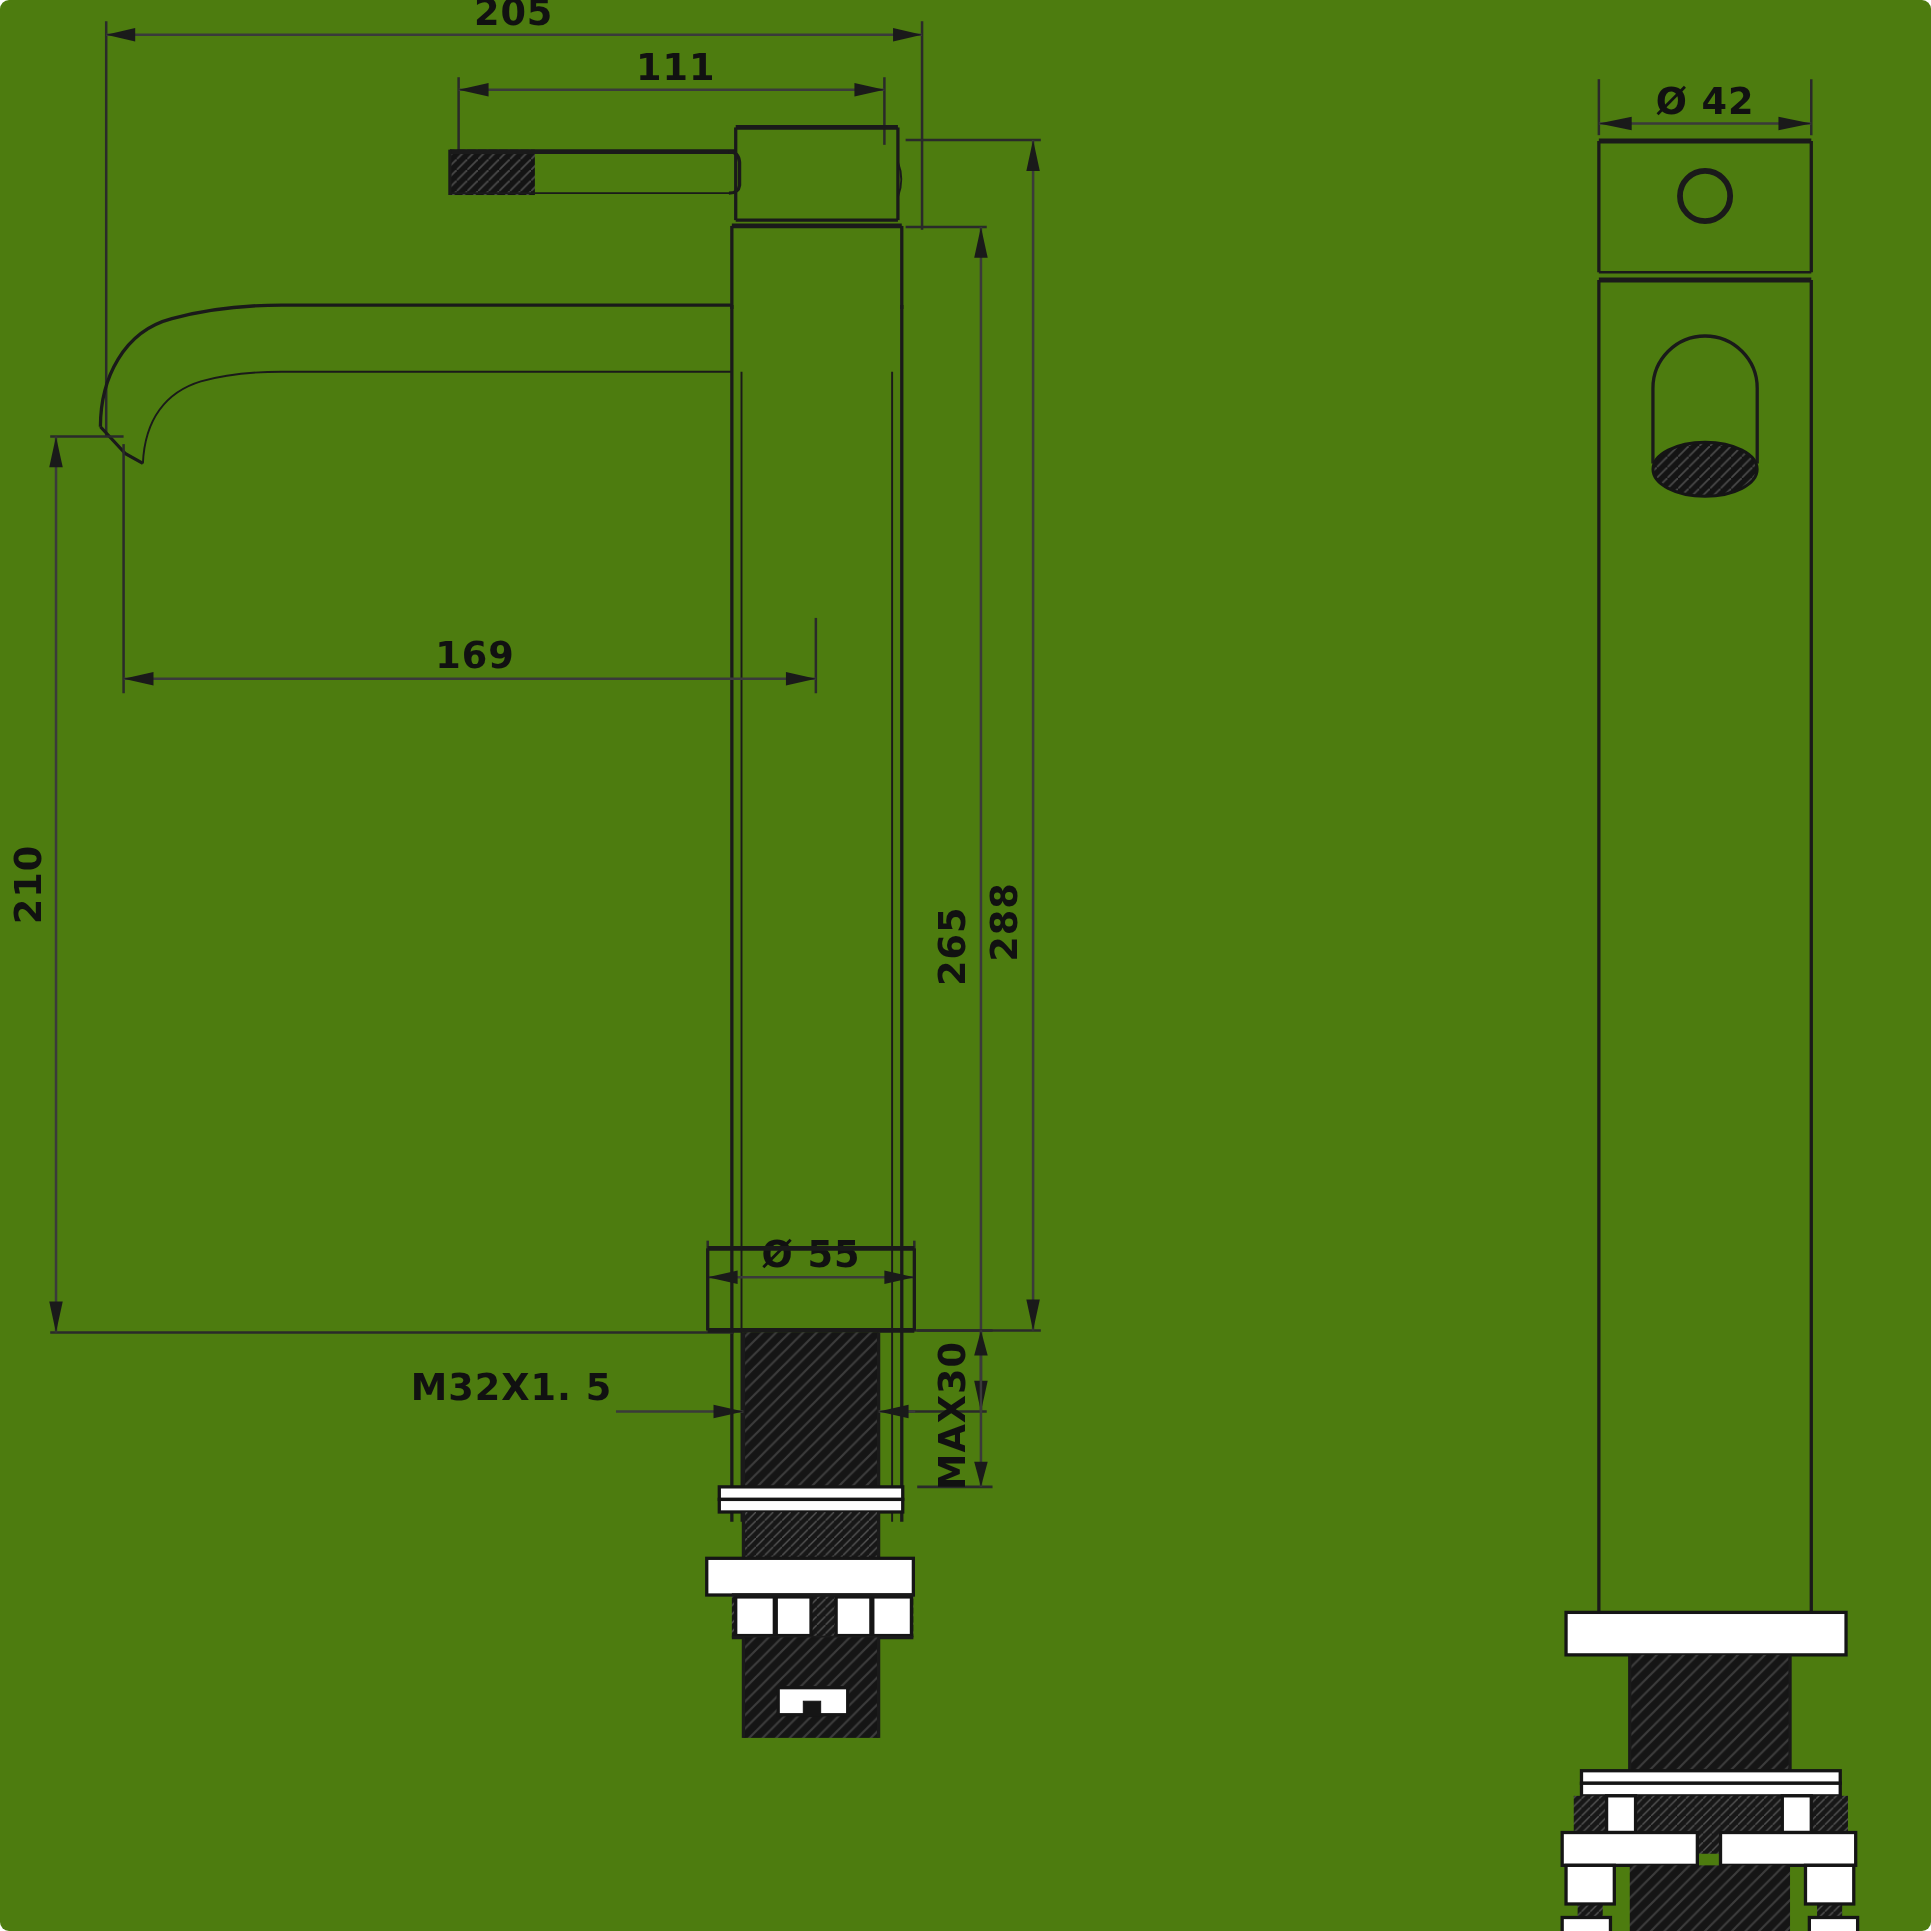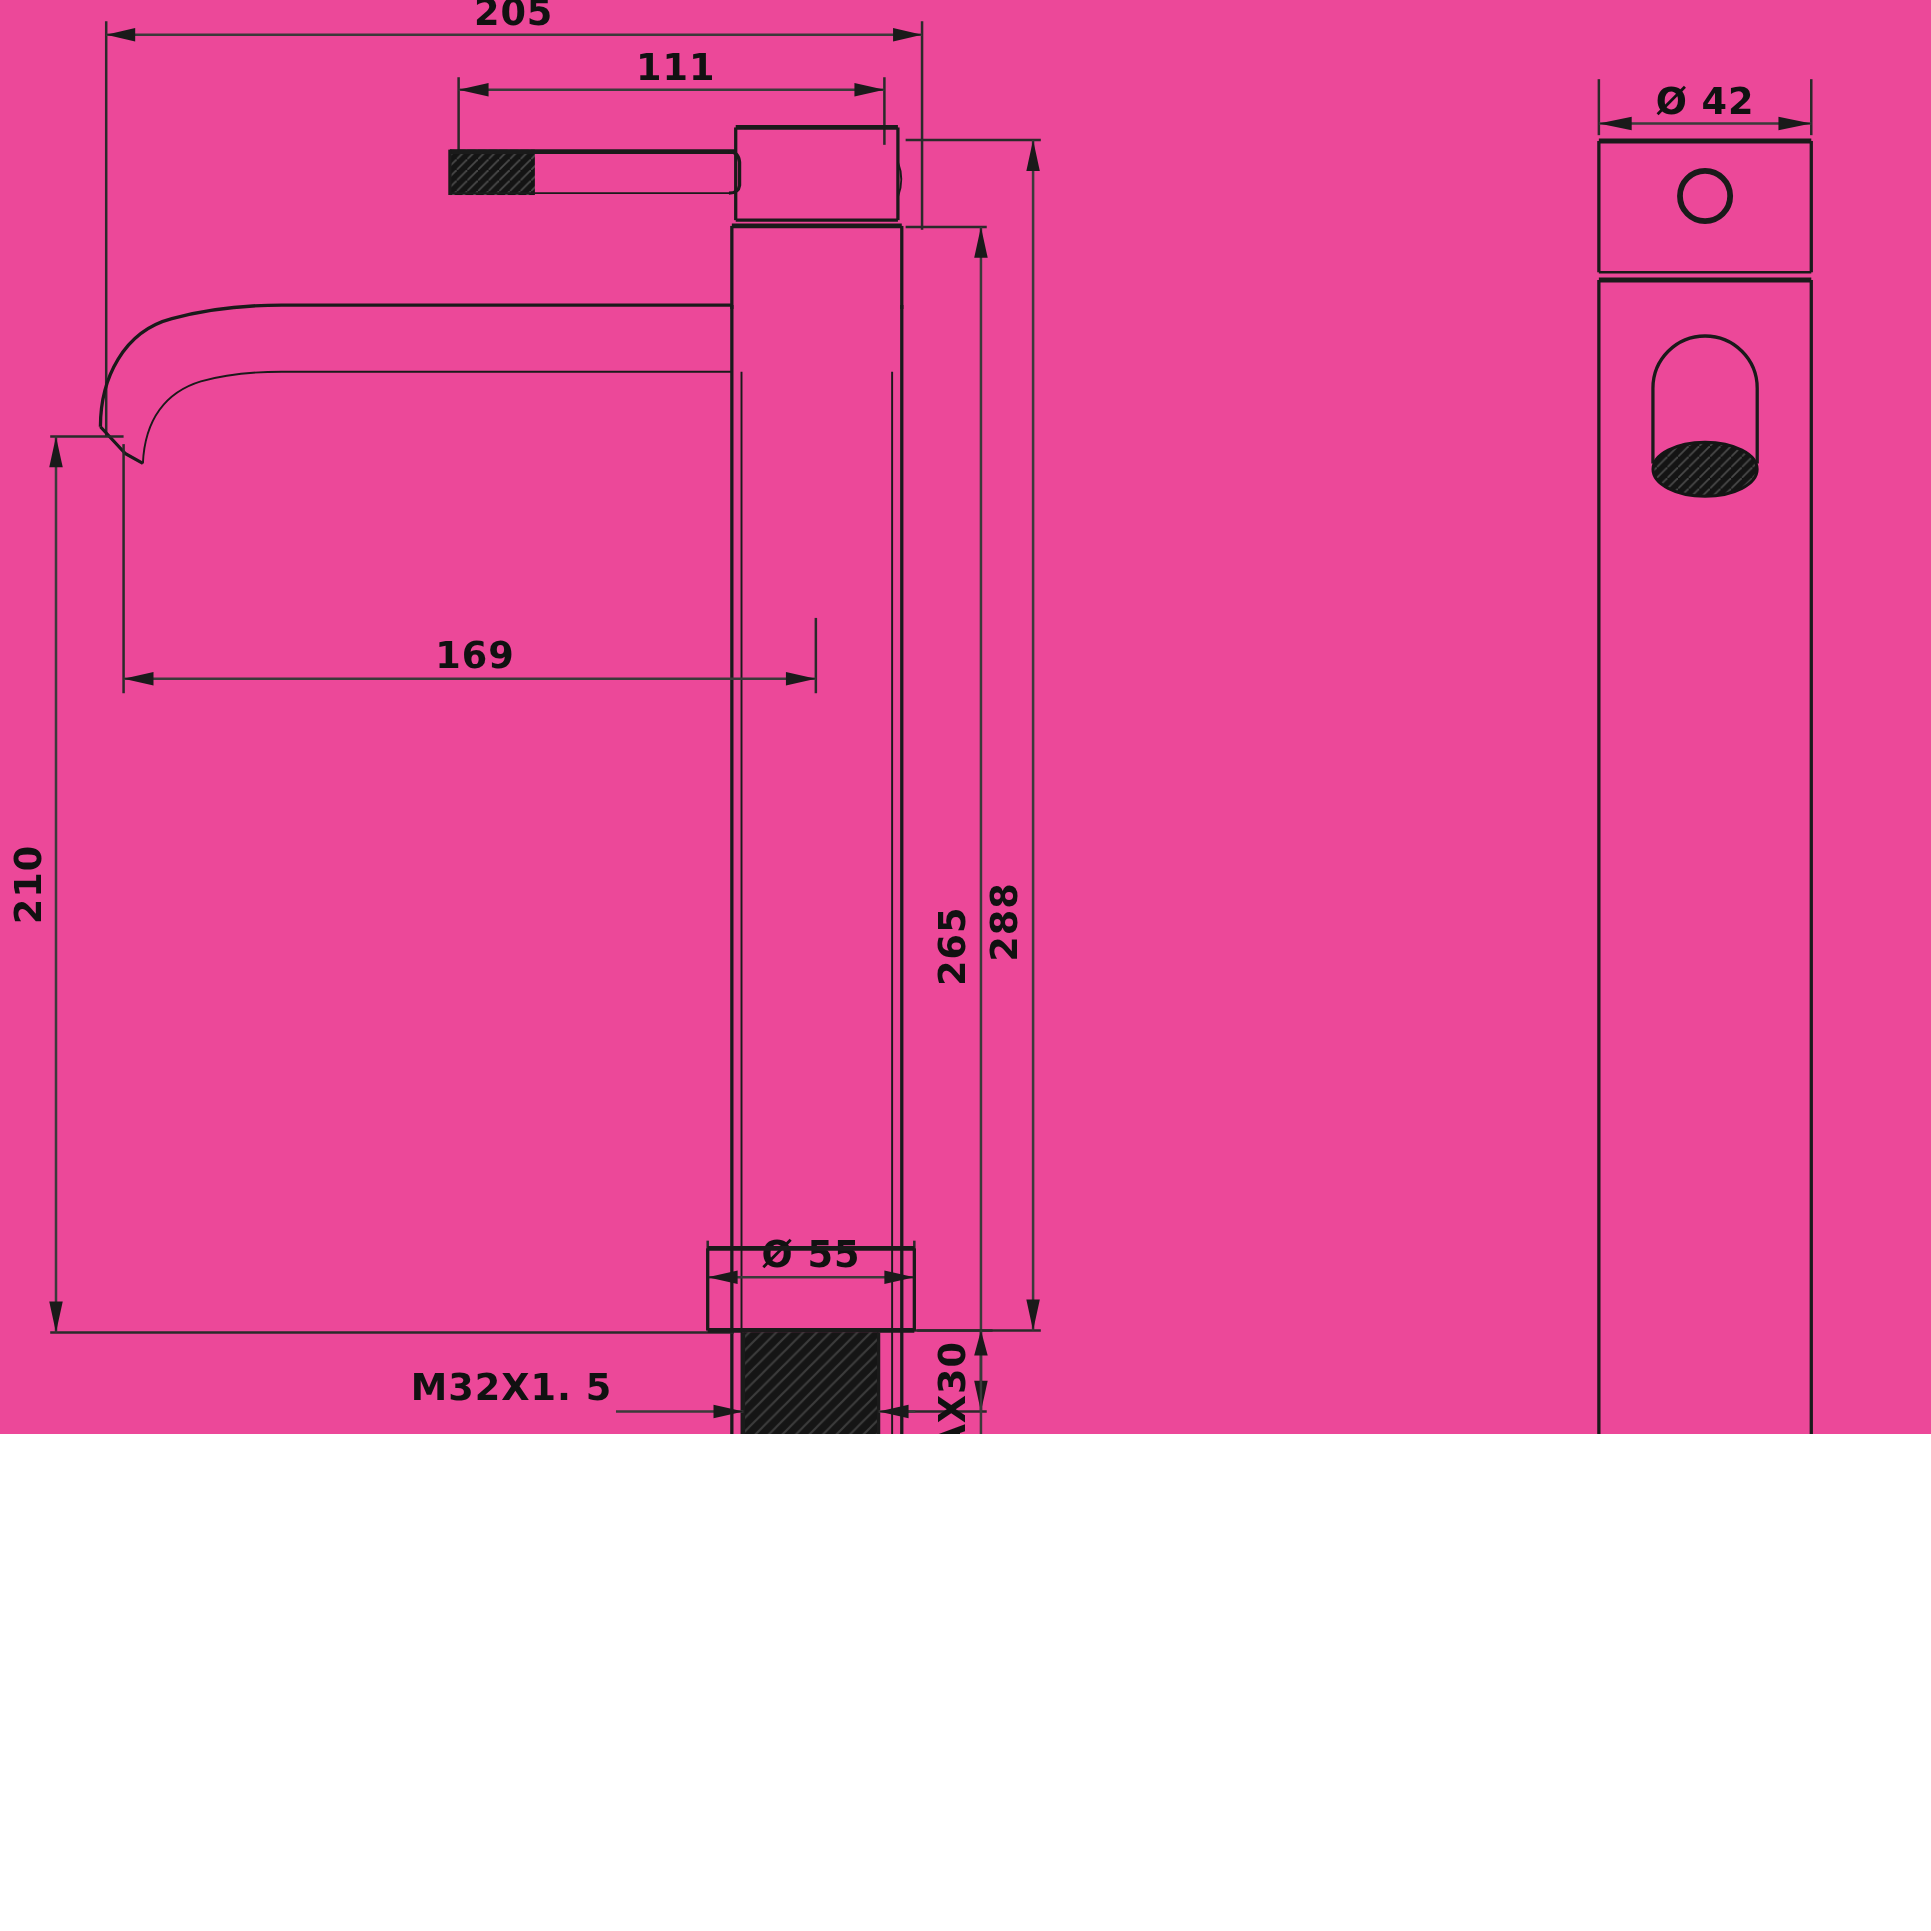--- a/index.html
+++ b/index.html
@@ -7,23 +7,24 @@
     margin: 0;
     padding: 0;
     background: #ffffff;
   }
   body {
     font-family: "DejaVu Sans", sans-serif;
   }
   #sheet {
     position: relative;
     width: 1931px;
-    height: 1434px;
-    background: #ec4899;
+    height: 1931px;
+    background: #4d7c0f;
     overflow: hidden;
+    border-radius: 9px;
   }
   #sheet svg {
     display: block;
     width: 1931px;
     height: 1931px;
   }
   .dimtext {
     font-family: "DejaVu Sans", sans-serif;
     font-weight: bold;
     font-size: 38px;

